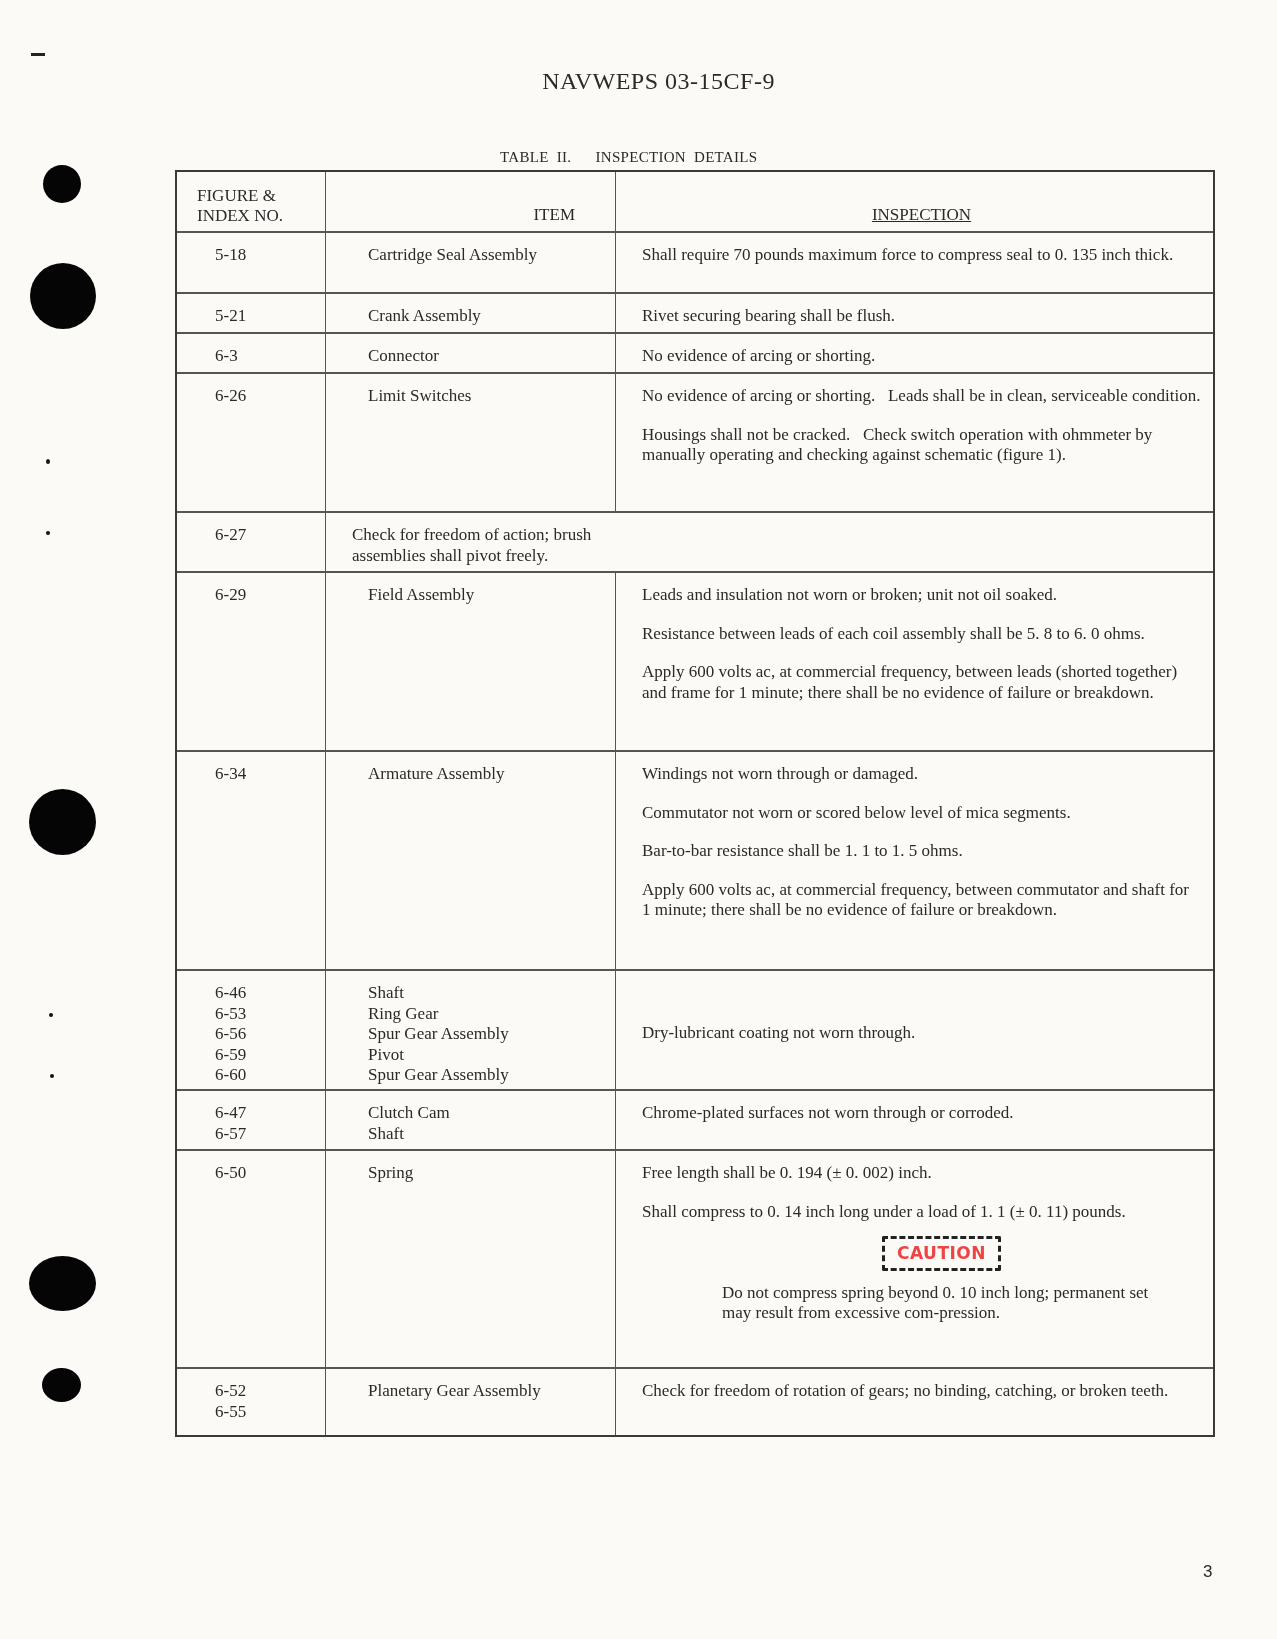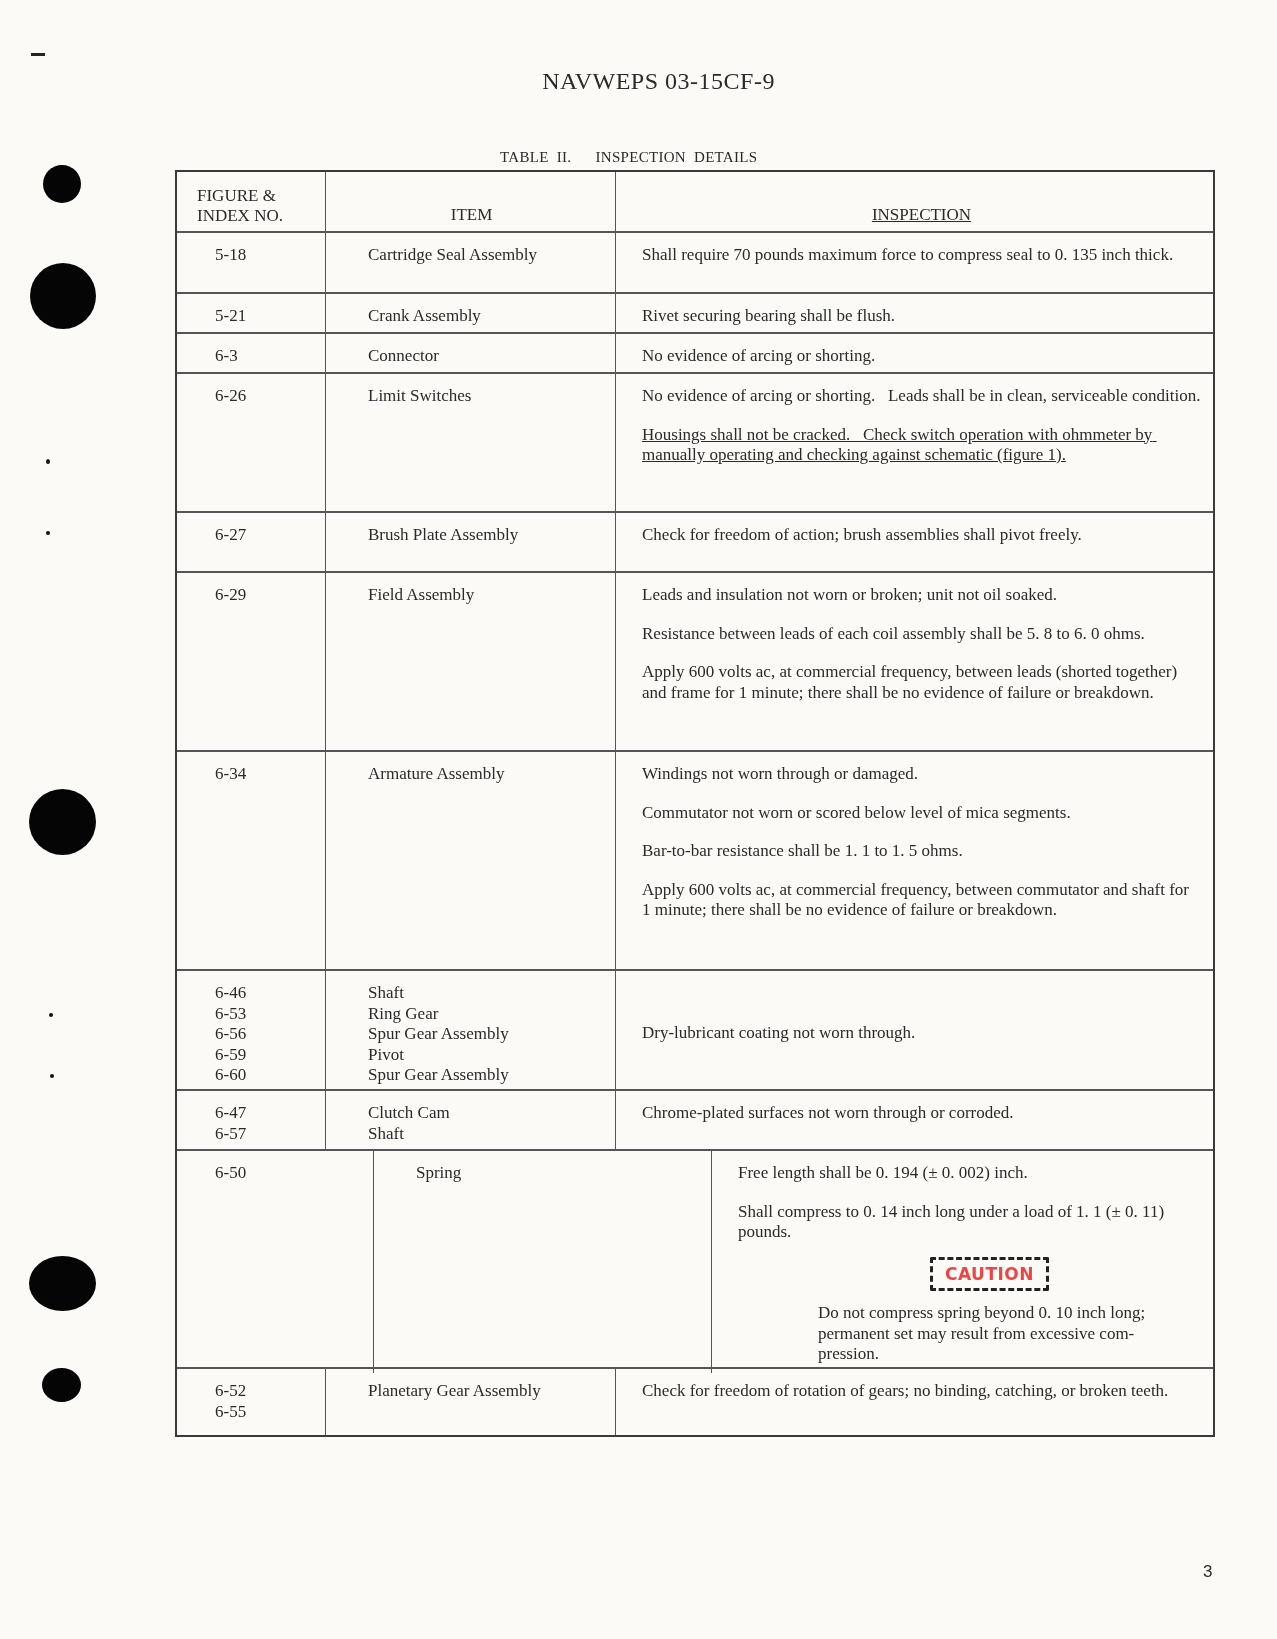--- a/index.html
+++ b/index.html
@@ -29,21 +29,21 @@
   }
   .row {
     display: grid; grid-template-columns: 148px 290px 1fr;
     border-top: 2px solid #555;
   }
   .row:first-child { border-top: none; }
   .cell { border-left: 1.5px solid #555; box-sizing: border-box; font-size: 17px; line-height: 20.5px; }
   .cell:first-child { border-left: none; }
   .hdr .cell { height: 59px; position: relative; }
   .hdr .c1 { padding: 14px 0 0 20px; line-height: 20px; }
-  .hdr .c2 { text-align: center; padding-top: 33px; padding-right: 40px; }
+  .hdr .c2 { text-align: right; padding-top: 33px; padding-right: 40px; }
   .hdr .c3 { text-align: center; padding-top: 33px; text-decoration: underline; }
   .c1 { padding: 12px 0 0 38px; }
   .c2 { padding: 12px 0 0 42px; }
   .c3 { padding: 12px 12px 8px 26px; }
   .para { margin: 0 0 18px 0; }
   .para:last-child { margin-bottom: 0; }
   .stack-line { display: block; }
   .caution-wrap { text-align: center; margin: 0 0 12px 0; padding-left: 40px; }
   .caution {
     display: inline-block; padding: 4px 12px;
@@ -122,30 +122,27 @@
 
   <div class="row" style="height:137px;">
     <div class="cell c1">
         <span class="stack-line">6-26</span>
       </div>
     <div class="cell c2">
         <span class="stack-line">Limit Switches</span>
       </div>
     <div class="cell c3">
       <p class="para" style="white-space:pre-wrap;">No evidence of arcing or shorting.   Leads shall be in clean, serviceable condition.</p>
-      <p class="para" style="white-space:pre-wrap;text-decoration:underline;">Housings shall not be cracked.   Check switch operation with ohmmeter by manually operating and checking against schematic (figure 1).</p>
+      <p class="para" style="white-space:pre-wrap;">Housings shall not be cracked.   Check switch operation with ohmmeter by manually operating and checking against schematic (figure 1).</p>
     </div>
   </div>
 
   <div class="row" style="height:58px;">
     <div class="cell c1">
         <span class="stack-line">6-27</span>
-      </div>
-    <div class="cell c2">
-        <span class="stack-line">Brush Plate Assembly</span>
       </div>
     <div class="cell c3">
         <p class="para">Check for freedom of action; brush assemblies shall pivot freely.</p>
       </div>
   </div>
 
   <div class="row" style="height:177px;">
     <div class="cell c1">
         <span class="stack-line">6-29</span>
       </div>
@@ -201,21 +198,21 @@
     </div>
     <div class="cell c2">
       <span class="stack-line">Clutch Cam</span>
       <span class="stack-line">Shaft</span>
     </div>
     <div class="cell c3">
         <p class="para">Chrome-plated surfaces not worn through or corroded.</p>
       </div>
   </div>
 
-  <div class="row" style="height:216px;gap:48px;">
+  <div class="row" style="height:216px;">
     <div class="cell c1">
         <span class="stack-line">6-50</span>
       </div>
     <div class="cell c2">
         <span class="stack-line">Spring</span>
       </div>
     <div class="cell c3">
       <p class="para">Free length shall be 0. 194 (± 0. 002) inch.</p>
       <p class="para" style="margin-bottom:14px;">Shall compress to 0. 14 inch long under a load of 1. 1 (± 0. 11) pounds.</p>
       <div class="caution-wrap">

